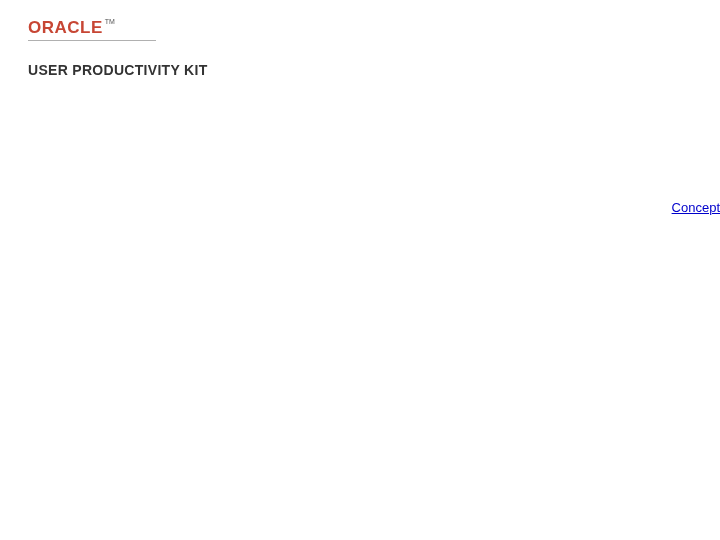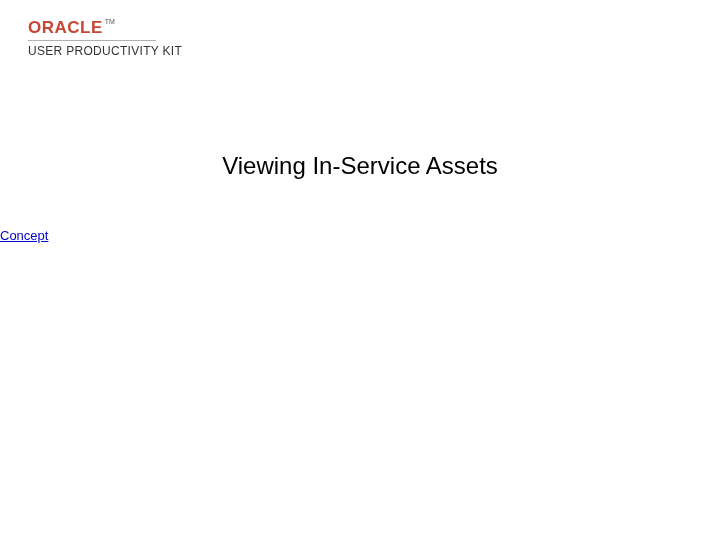--- a/index.html
+++ b/index.html
@@ -33,57 +33,56 @@
       vertical-align: top;
       margin-left: 2px;
     }
     .logo-divider {
       width: 128px;
       height: 1px;
       background: #b0b0b0;
       margin-top: 2px;
     }
     .subbrand {
-      font-size: 12px;
+      font-size: 14px;
       letter-spacing: 0.3px;
       color: #333333;
-      margin-top: 3px;
-      font-weight: normal;
+      margin-top: 21px;
+      font-weight: bold;
     }
     .content {
       width: 100%;
       position: absolute;
       top: 152px;
       text-align: center;
     }
     .title {
       font-size: 24px;
       color: #000000;
       font-weight: normal;
     }
     .link-row {
       margin-top: 46px;
-      text-align: left;
+      text-align: right;
     }
     .concept-link {
       font-size: 13px;
       color: #0000cc;
       text-decoration: underline;
       cursor: pointer;
     }
   </style>
 </head>
 <body>
 
 <div class="logo-area">
   <div>
     <span class="oracle-wordmark">ORACLE</span><span class="tm">TM</span>
   </div>
   <div class="logo-divider"></div>
   <div class="subbrand">USER PRODUCTIVITY KIT</div>
 </div>
 
 <div class="content">
-  <div class="title">Viewing In-Service Assets</div>
   <div class="link-row">
     <a class="concept-link">Concept</a>
   </div>
 </div>
 
 </body></html>

